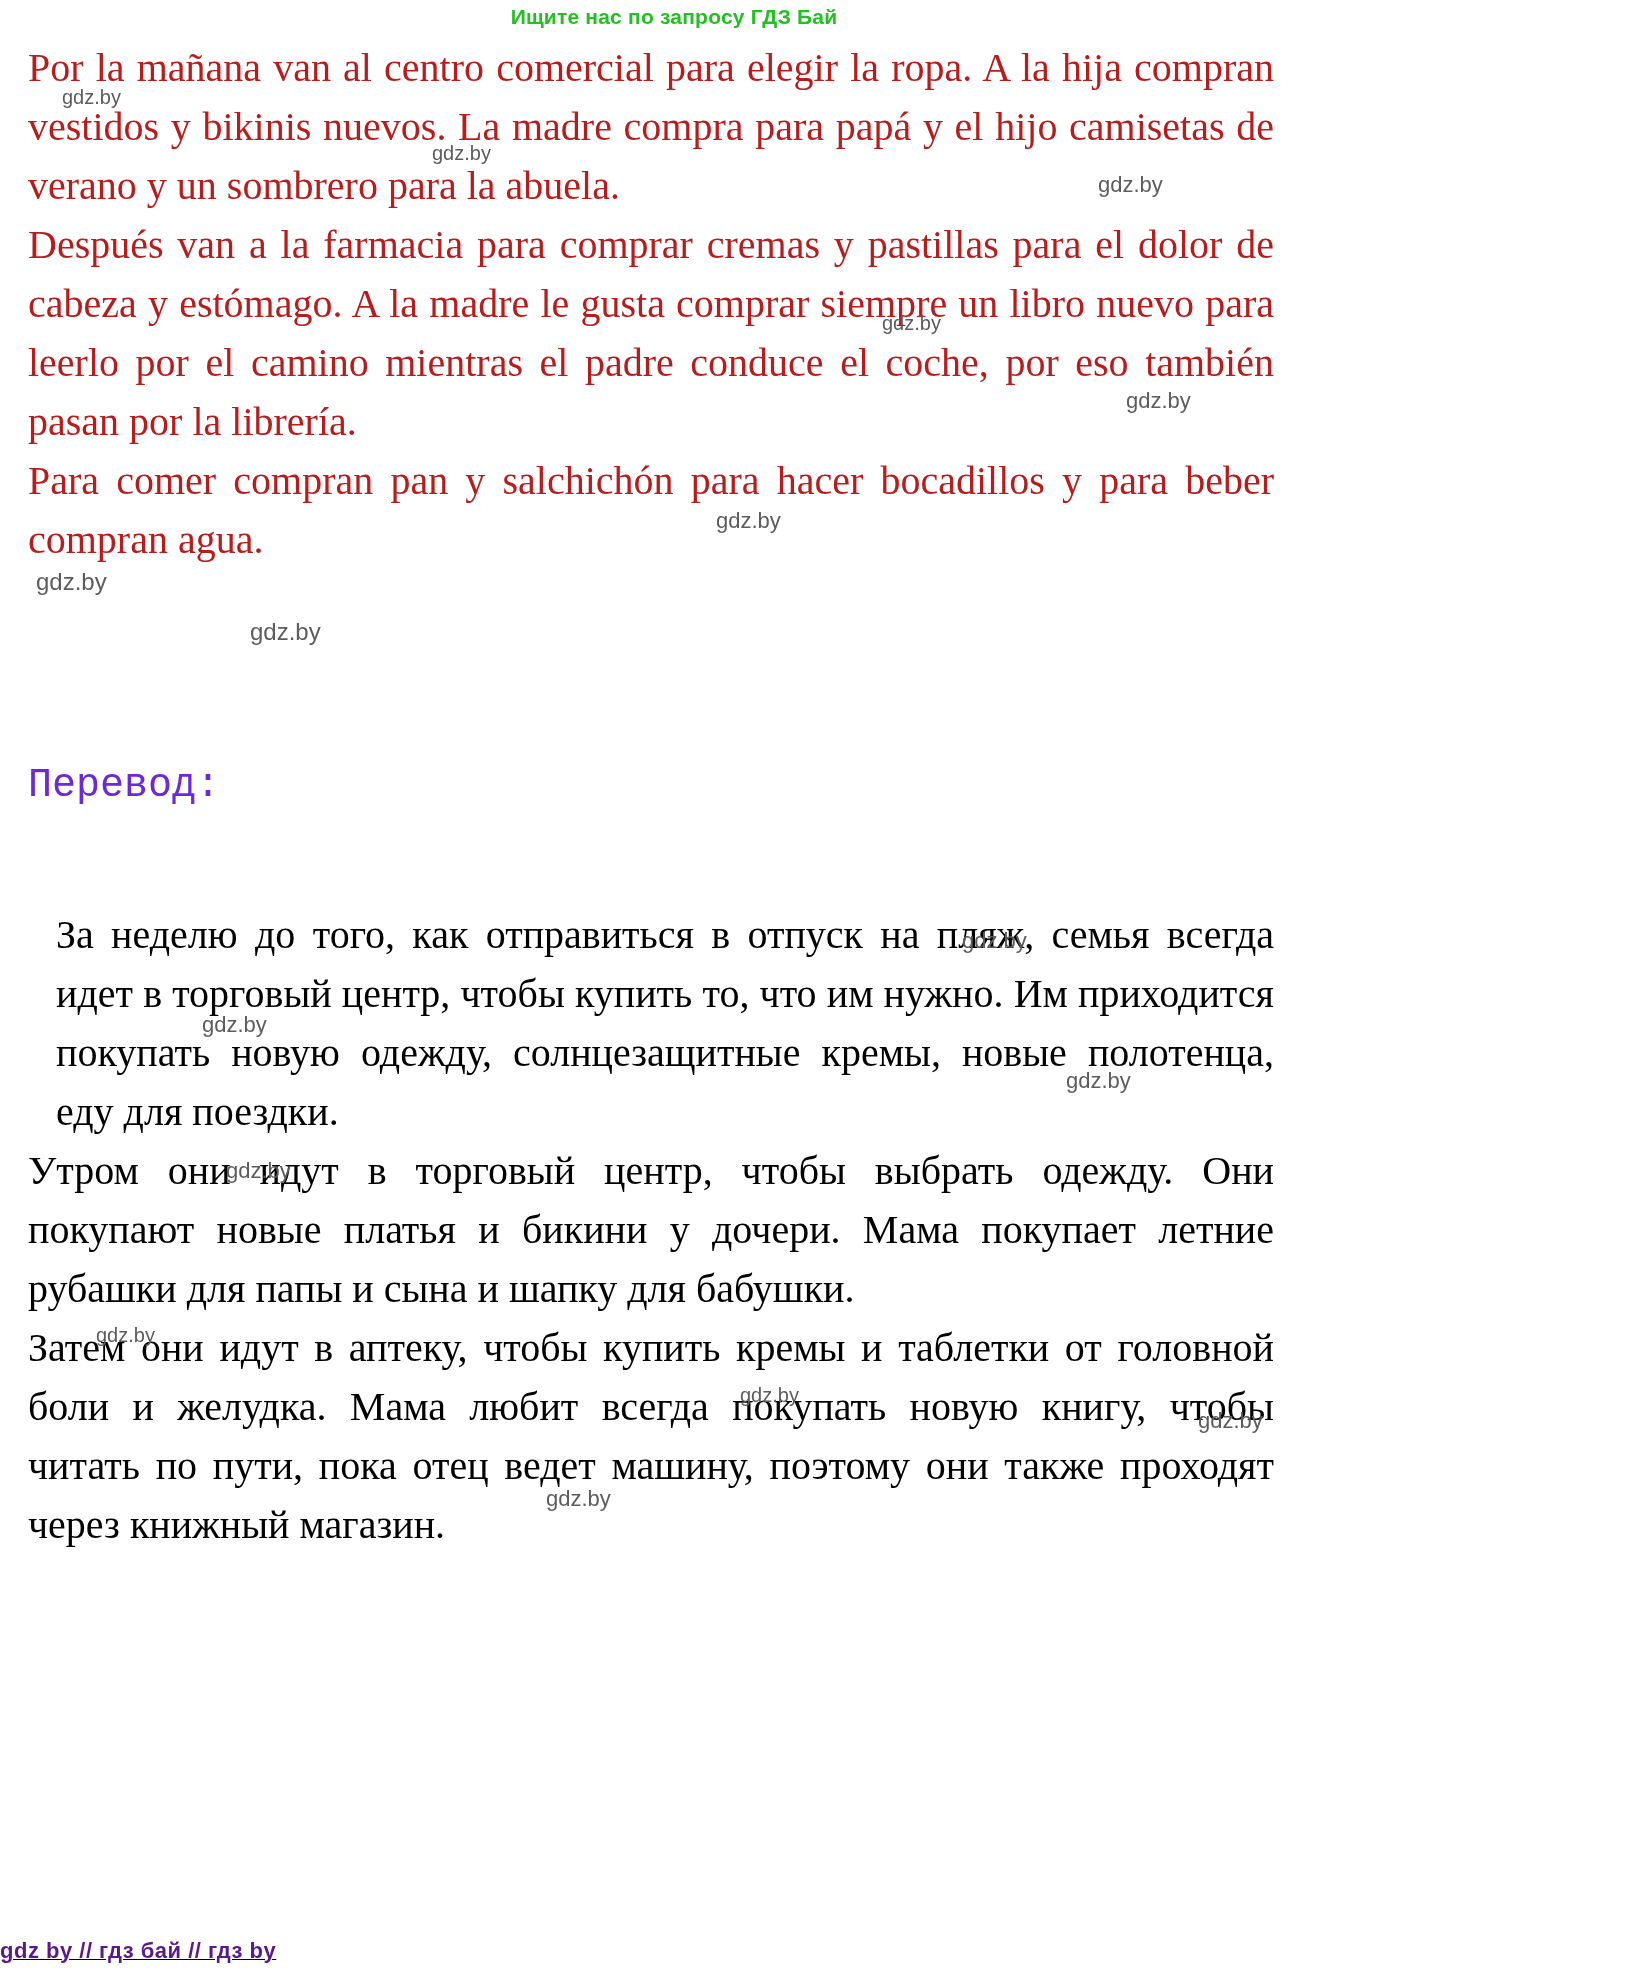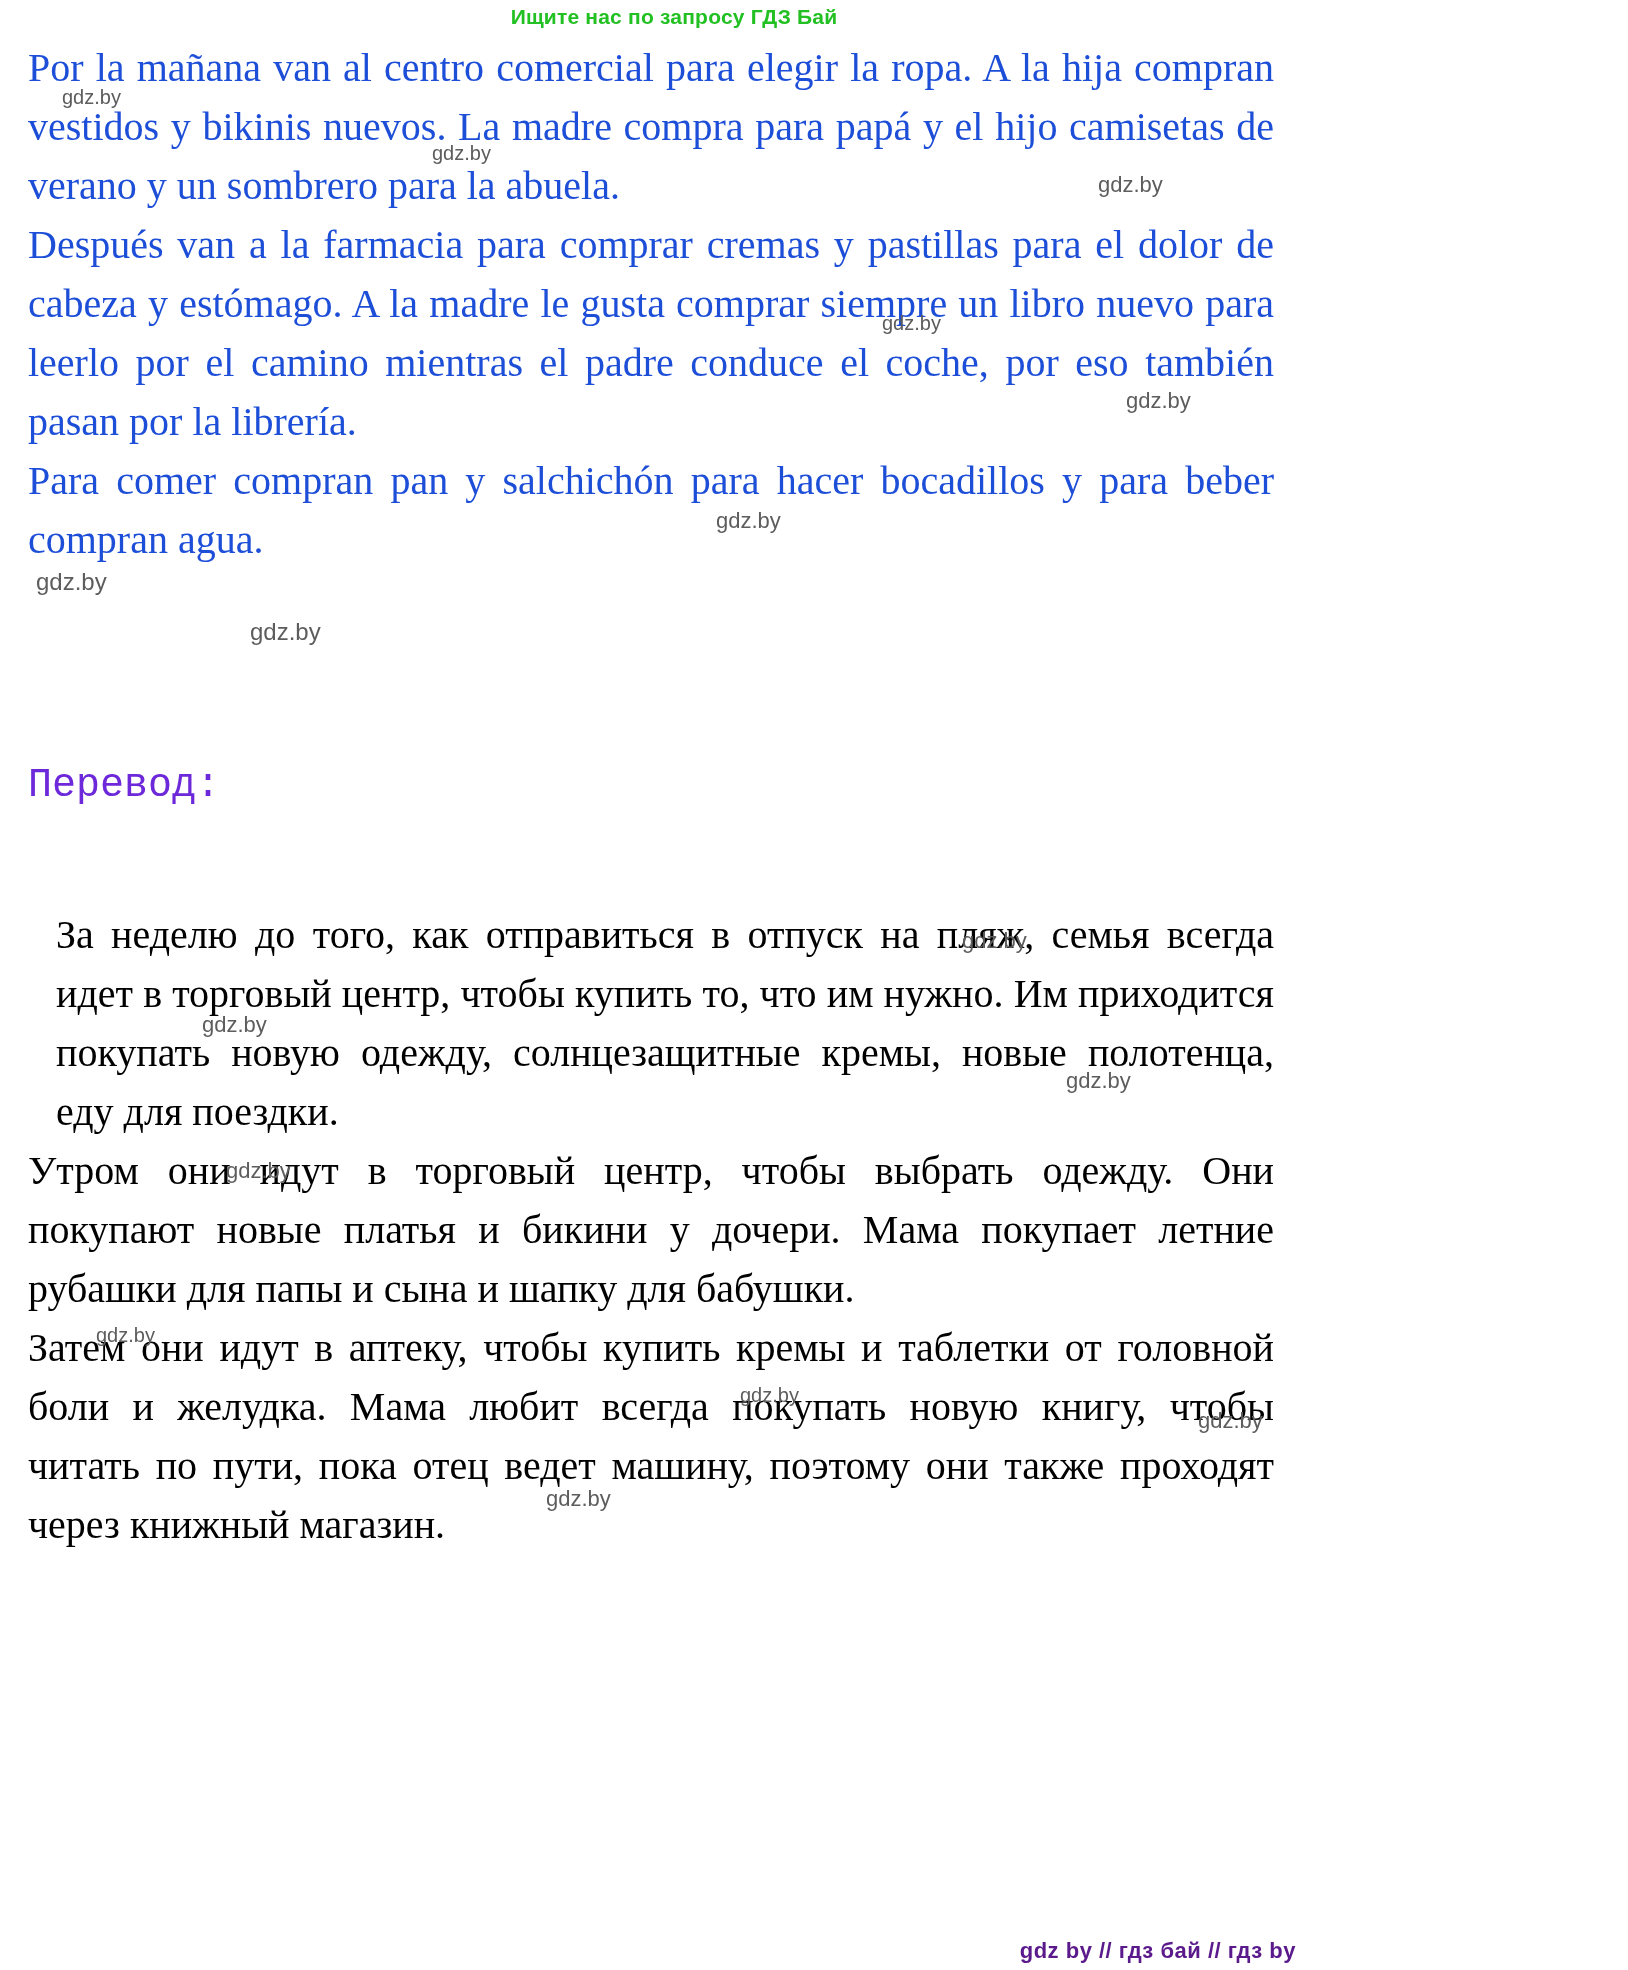--- a/index.html
+++ b/index.html
@@ -51,21 +51,21 @@
     width: 1246px;
   }
 
   
   .es-block {
     font-family: "Liberation Serif", "DejaVu Serif", serif;
     font-size: 40px;
     line-height: 59px;
     text-align: justify;
     text-justify: inter-word;
-    color: #1d4ed8;
+    color: #b91c1c;
   }
   .es-para {
     margin: 0 0 0 0;
     text-align: justify;
   }
 
   
   .translate-label {
     position: absolute;
     left: 28px;
@@ -103,21 +103,22 @@
     pointer-events: none;
     user-select: none;
   }
 
   
   .footer {
     position: absolute;
     left: 0;
     bottom: 6px;
     width: 1296px;
-    text-align: right;
+    text-align: left;
+    text-decoration: underline;
   }
   .footer-text {
     font-family: "Liberation Sans", "DejaVu Sans", sans-serif;
     font-size: 22px;
     font-weight: 700;
     color: #5b1a8c;
     letter-spacing: 0.5px;
     white-space: nowrap;
   }
 </style>

